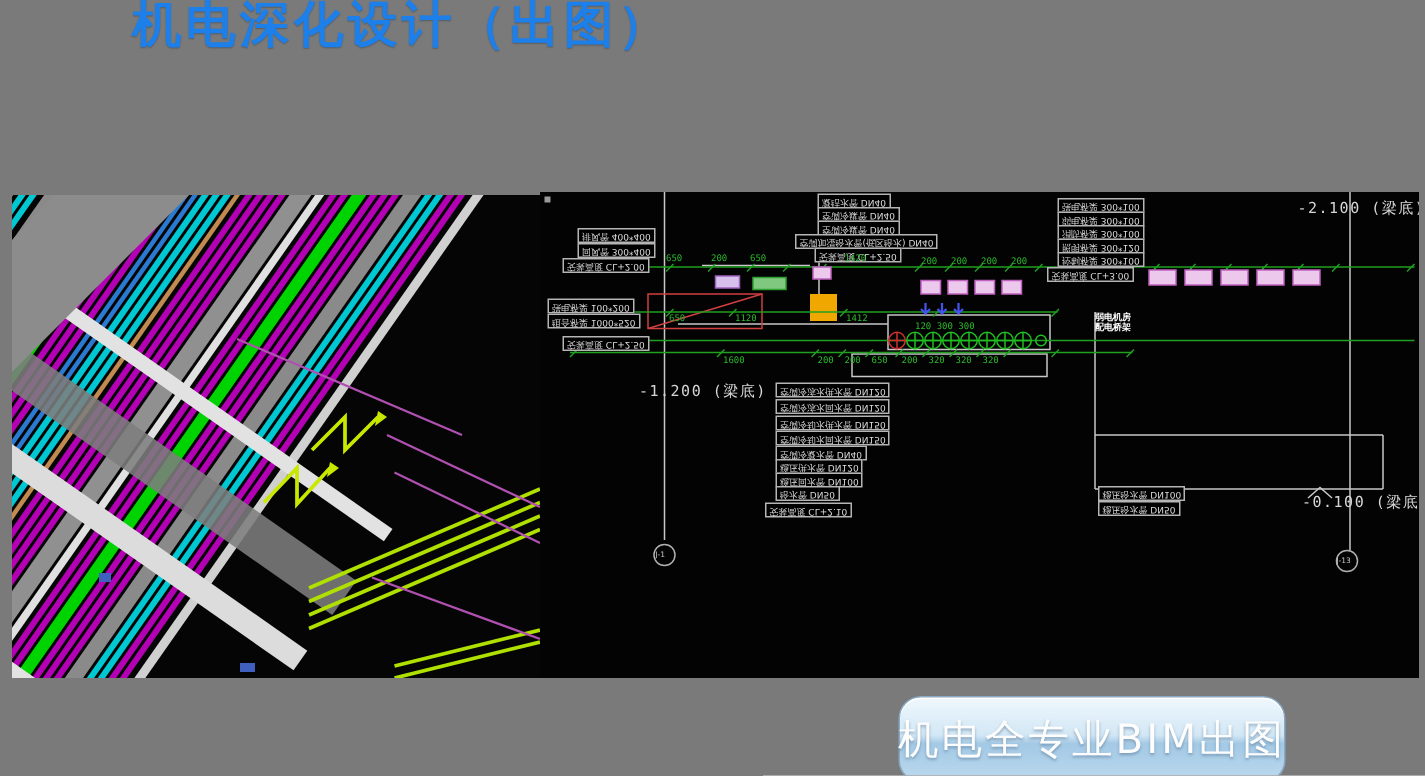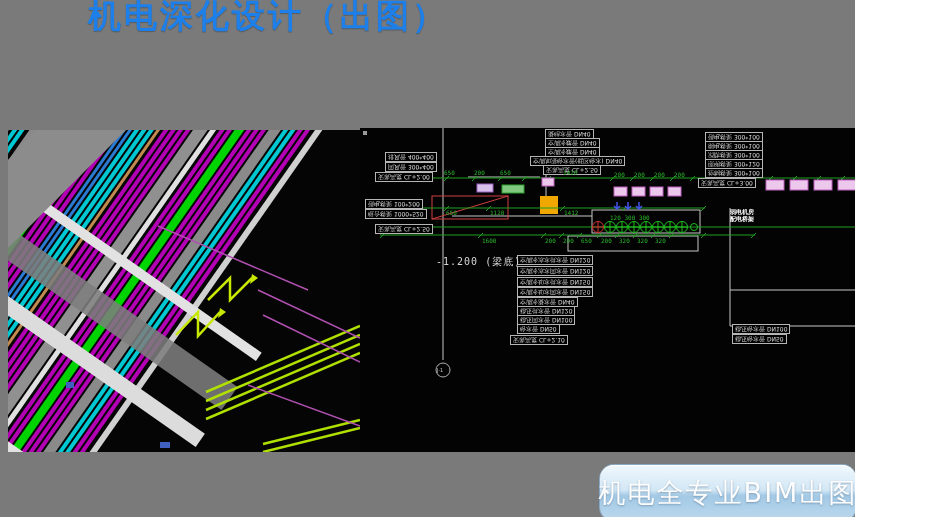--- a/index.html
+++ b/index.html
@@ -1,17 +1,17 @@
 <!DOCTYPE html>
 <html><head>
 <meta charset="utf-8">
 <style>
   html,body{margin:0;padding:0;}
   body{width:950px;height:517px;overflow:hidden;font-family:"DejaVu Sans","Liberation Sans",sans-serif;}
-  .slide{position:relative;width:855px;height:517px;background:#7a7a7a;overflow:hidden;}
+  .slide{position:relative;width:950px;height:517px;background:#7a7a7a;overflow:hidden;}
   .abs{position:absolute;}
   .title{left:88px;top:-6px;font-size:33px;font-weight:bold;color:#1d80ea;letter-spacing:3px;white-space:nowrap;text-shadow:0 1px 1px rgba(0,0,0,.25);}
   .panel3d{left:8px;top:130px;width:352px;height:322px;background:#050505;overflow:hidden;}
   .cad{left:360px;top:128px;width:586px;height:324px;background:#030303;overflow:hidden;}
   .crow{position:absolute;font-size:6px;line-height:8px;color:#dedede;background:#000;border:1px solid #b5b5b5;padding:0 2px;white-space:nowrap;transform:scaleY(-1);font-family:"DejaVu Sans",sans-serif;}
   .dim{position:absolute;font-size:6px;line-height:6px;color:#2db82d;white-space:nowrap;font-family:"DejaVu Sans Mono",monospace;}
   .elev{position:absolute;font-size:10px;line-height:11px;color:#d6d6d6;white-space:nowrap;letter-spacing:1px;font-family:"DejaVu Sans Mono",monospace;}
   .bub{position:absolute;font-size:5px;line-height:5px;color:#c8c8c8;white-space:nowrap;}
   .note{position:absolute;font-size:6px;line-height:7px;font-weight:bold;color:#fff;text-align:center;white-space:nowrap;}
   .badge{left:600px;top:465px;width:256px;height:56px;border-radius:14px;
@@ -211,21 +211,21 @@
     <div class="crow" style="left:157px;top:196px">给水管 DN50</div>
     <div class="crow" style="left:150px;top:207px">安装高度 CL+2.10</div>
 
     <div class="crow" style="left:372px;top:196px">稳压给水管 DN100</div>
     <div class="crow" style="left:372px;top:206px">稳压给水管 DN50</div>
 
     <div class="note" style="left:370px;top:80px">弱电机房</div>
     <div class="note" style="left:370px;top:87px">配电桥架</div>
 
     <div class="elev" style="left:505px;top:6px">-2.100 (梁底)</div>
-    <div class="elev" style="left:76px;top:128px">-1.200 (梁底)</div>
+    <div class="elev" style="left:66px;top:128px">-1.200 (梁底)</div>
     <div class="elev" style="left:508px;top:202px">-0.100 (梁底)</div>
 
     <div class="bub" style="left:77px;top:240px">J-1</div>
     <div class="bub" style="left:531px;top:244px">J-13</div>
 
     <div class="dim" style="left:84px;top:42px">650</div>
     <div class="dim" style="left:114px;top:42px">200</div>
     <div class="dim" style="left:140px;top:42px">650</div>
     <div class="dim" style="left:203px;top:42px">1420</div>
     <div class="dim" style="left:254px;top:44px">200</div>

